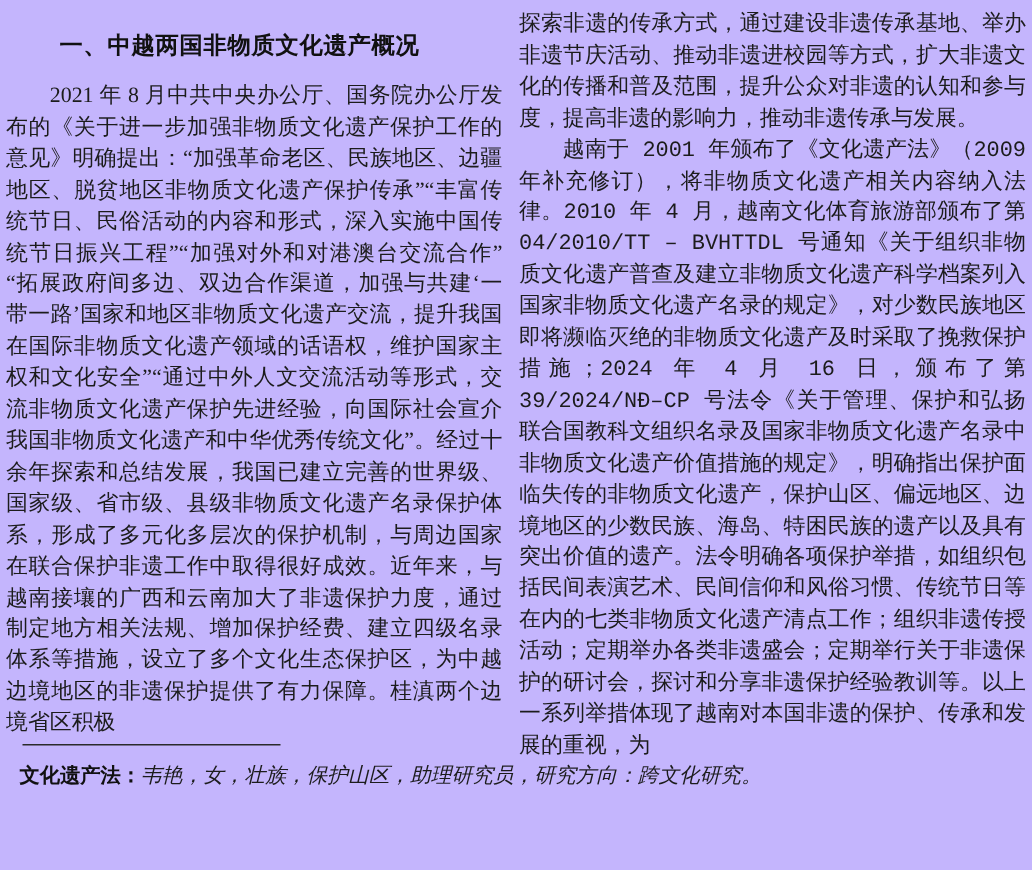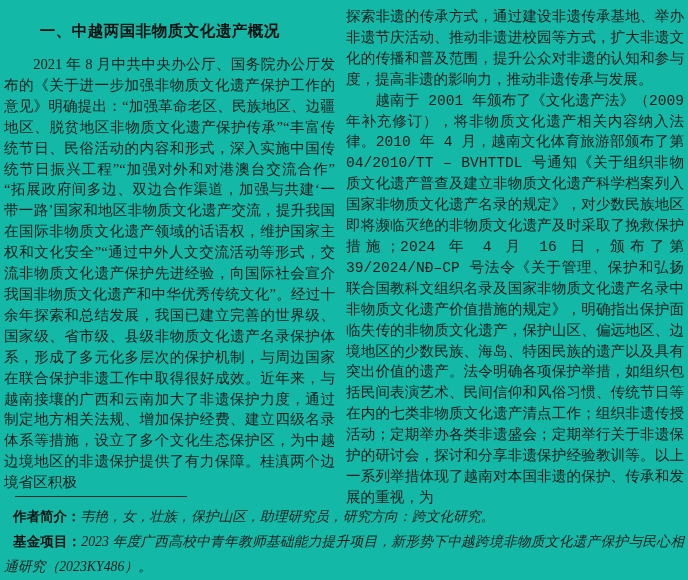--- a/index.html
+++ b/index.html
@@ -5,21 +5,21 @@
   html, body { margin: 0; padding: 0; }
   body {
     width: 688px; height: 580px;
     font-family: "Liberation Serif", "DejaVu Serif", serif;
     background: #ffffff;
   }
   .page {
     position: relative;
     width: 688px; height: 580px;
     overflow: hidden;
-    background: #14b8a6;
+    background: #c4b5fd;
     color: #1c1c1c;
   }
   .col { position: absolute; top: 0; }
   .col-left  { left: 4px;  width: 331px; }
   .col-right { left: 346px; top: 7px; width: 338px; font-family: Liberation Mono, monospace; }
   .heading {
     font-family: "Liberation Sans", "DejaVu Sans", sans-serif;
     font-weight: 700;
     font-size: 15.5px;
     line-height: 19px;
@@ -73,17 +73,16 @@
     <p class="body indent">2021 年 8 月中共中央办公厅、国务院办公厅发布的《关于进一步加强非物质文化遗产保护工作的意见》明确提出：“加强革命老区、民族地区、边疆地区、脱贫地区非物质文化遗产保护传承”“丰富传统节日、民俗活动的内容和形式，深入实施中国传统节日振兴工程”“加强对外和对港澳台交流合作”“拓展政府间多边、双边合作渠道，加强与共建‘一带一路’国家和地区非物质文化遗产交流，提升我国在国际非物质文化遗产领域的话语权，维护国家主权和文化安全”“通过中外人文交流活动等形式，交流非物质文化遗产保护先进经验，向国际社会宣介我国非物质文化遗产和中华优秀传统文化”。经过十余年探索和总结发展，我国已建立完善的世界级、国家级、省市级、县级非物质文化遗产名录保护体系，形成了多元化多层次的保护机制，与周边国家在联合保护非遗工作中取得很好成效。近年来，与越南接壤的广西和云南加大了非遗保护力度，通过制定地方相关法规、增加保护经费、建立四级名录体系等措施，设立了多个文化生态保护区，为中越边境地区的非遗保护提供了有力保障。桂滇两个边境省区积极</p>
   </section>
 
   <section class="col col-right">
     <p class="body">探索非遗的传承方式，通过建设非遗传承基地、举办非遗节庆活动、推动非遗进校园等方式，扩大非遗文化的传播和普及范围，提升公众对非遗的认知和参与度，提高非遗的影响力，推动非遗传承与发展。</p>
     <p class="body indent">越南于 2001 年颁布了《文化遗产法》（2009 年补充修订），将非物质文化遗产相关内容纳入法律。2010 年 4 月，越南文化体育旅游部颁布了第 04/2010/TT – BVHTTDL 号通知《关于组织非物质文化遗产普查及建立非物质文化遗产科学档案列入国家非物质文化遗产名录的规定》，对少数民族地区即将濒临灭绝的非物质文化遗产及时采取了挽救保护措施；2024 年 4 月 16 日，颁布了第 39/2024/NĐ–CP 号法令《关于管理、保护和弘扬联合国教科文组织名录及国家非物质文化遗产名录中非物质文化遗产价值措施的规定》，明确指出保护面临失传的非物质文化遗产，保护山区、偏远地区、边境地区的少数民族、海岛、特困民族的遗产以及具有突出价值的遗产。法令明确各项保护举措，如组织包括民间表演艺术、民间信仰和风俗习惯、传统节日等在内的七类非物质文化遗产清点工作；组织非遗传授活动；定期举办各类非遗盛会；定期举行关于非遗保护的研讨会，探讨和分享非遗保护经验教训等。以上一系列举措体现了越南对本国非遗的保护、传承和发展的重视，为</p>
   </section>
 
   <footer class="footnote">
     <div class="rule"></div>
-    <p class="fn fn-first"><b class="fn-label">作者简介：</b><span>韦艳，女，壮族，保护山区，助理研究员，研究方向：跨文化研究。</span></p>
-    <p class="fn"><b class="fn-label">基金项目：</b><span>2023 年度广西高校中青年教师基础能力提升项目，新形势下中越跨境非物质文化遗产保护与民心相通研究（2023KY486）。</span></p>
+    <p class="fn fn-first"><b class="fn-label">文化遗产法：</b><span>韦艳，女，壮族，保护山区，助理研究员，研究方向：跨文化研究。</span></p>
   </footer>
 
 </div>
 
 </body></html>

